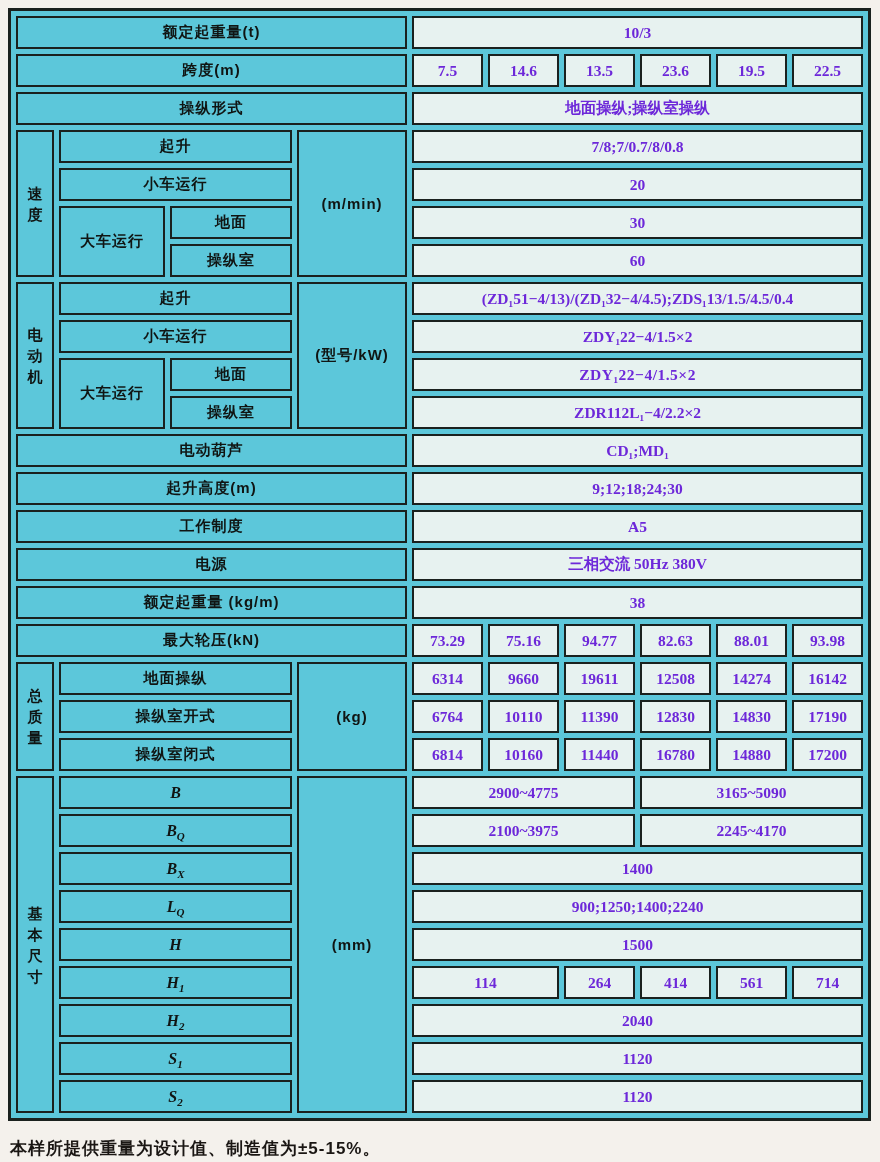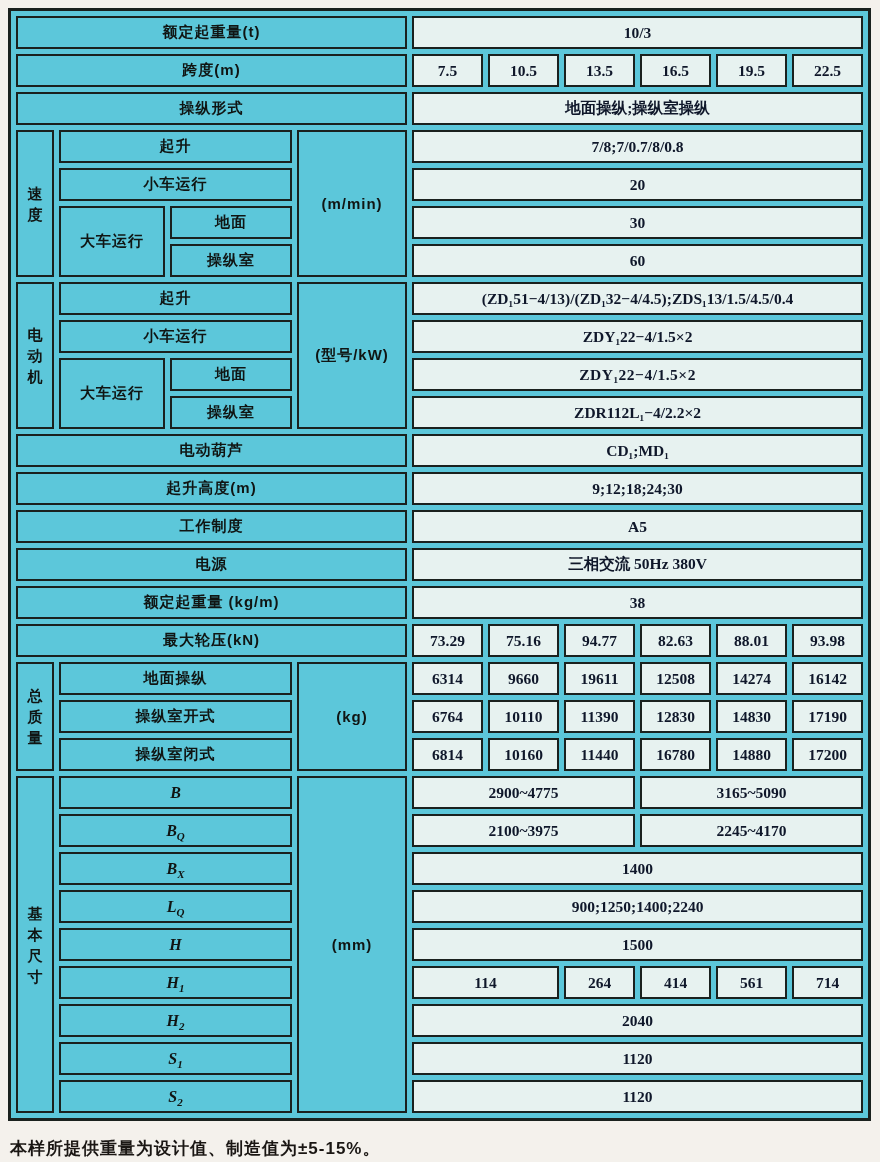--- a/index.html
+++ b/index.html
@@ -31,21 +31,21 @@
     font-weight:bold;
     font-size:15px;
     color:#101513;
     letter-spacing:1px;
   }
   td.val{
     background:#e7f2f0;
     font-family:"Liberation Serif","DejaVu Serif",serif;
     font-weight:bold;
     font-size:15.5px;
-    color:#0f172a;
+    color:#6d28d9;
   }
   td.cat{padding:0;}
   .vtext{
     width:1.1em;
     margin:0 auto;
     word-break:break-all;
     line-height:1.4;
     font-size:15px;
     letter-spacing:0;
     white-space:normal;
@@ -87,23 +87,23 @@
 
     <tbody>
         <tr>
       <td colspan="4" class="hd">额定起重量(t)</td>
       <td colspan="6" class="val">10/3</td>
     </tr>
 
     <tr>
       <td colspan="4" class="hd">跨度(m)</td>
       <td class="val">7.5</td>
-      <td class="val">10.5</td>
+      <td class="val">14.6</td>
       <td class="val">13.5</td>
-      <td class="val">16.5</td>
+      <td class="val">23.6</td>
       <td class="val">19.5</td>
       <td class="val">22.5</td>
     </tr>
 
     <tr>
       <td colspan="4" class="hd">操纵形式</td>
       <td colspan="6" class="val">地面操纵;操纵室操纵</td>
     </tr>
 
     <tr>

